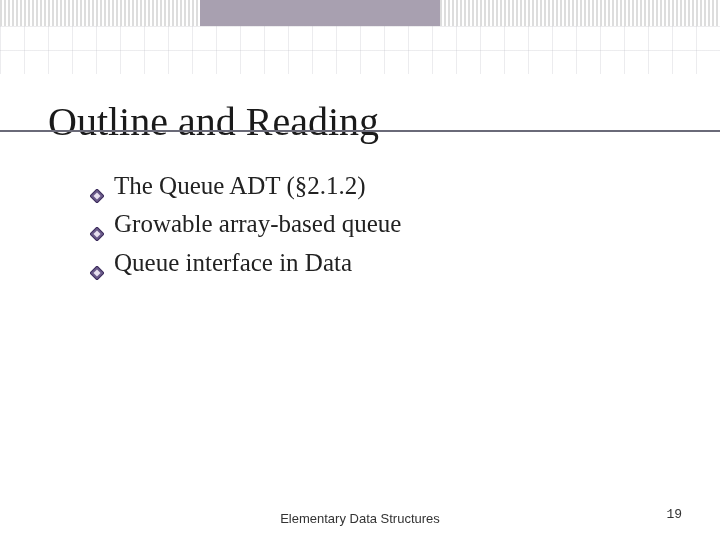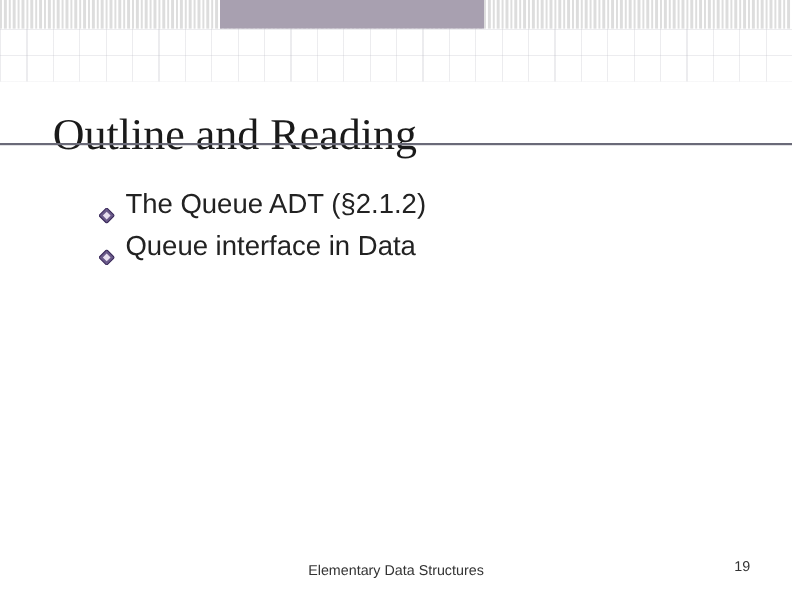--- a/index.html
+++ b/index.html
@@ -69,21 +69,21 @@
     left: 90px;
     width: 560px;
   }
   .bullet-item {
     font-size: 25px;
     color: #222;
     line-height: 1.45;
     margin-bottom: 2px;
     position: relative;
     padding-left: 24px;
-    font-family: Liberation Sans, sans-serif;
+    font-family: Liberation Serif, serif;
   }
   .bullet-icon {
     position: absolute;
     left: 0;
     top: 9px;
     width: 14px;
     height: 14px;
   }
   .footer-text {
     position: absolute;
@@ -92,21 +92,21 @@
     width: 720px;
     text-align: center;
     font-family: Arial, sans-serif;
     font-size: 13px;
     color: #333;
   }
   .page-number {
     position: absolute;
     bottom: 18px;
     right: 38px;
-    font-family: Liberation Sans, sans-serif;
+    font-family: Liberation Mono, monospace;
     font-size: 13px;
     color: #333;
   }
 </style>
 </head>
 <body>
 
 <div class="top-bar"></div>
 <div class="top-bar-solid"></div>
 <div class="grid-overlay"></div>
@@ -124,18 +124,27 @@
     </span>
     <span>The Queue ADT (§2.1.2)</span>
   </div>
   <div class="bullet-item">
     <span class="bullet-icon">
       <svg width="14" height="14" viewBox="0 0 14 14">
         <rect x="2" y="2" width="10" height="10" transform="rotate(45 7 7)" fill="#6a5a8a" stroke="#3a2a5a" stroke-width="1"></rect>
         <rect x="4.5" y="4.5" width="5" height="5" transform="rotate(45 7 7)" fill="#e8e0f0"></rect>
       </svg>
     </span>
+    <span>Growable array-based queue</span>
+  </div>
+  <div class="bullet-item">
+    <span class="bullet-icon">
+      <svg width="14" height="14" viewBox="0 0 14 14">
+        <rect x="2" y="2" width="10" height="10" transform="rotate(45 7 7)" fill="#6a5a8a" stroke="#3a2a5a" stroke-width="1"></rect>
+        <rect x="4.5" y="4.5" width="5" height="5" transform="rotate(45 7 7)" fill="#e8e0f0"></rect>
+      </svg>
+    </span>
     <span>Queue interface in Data</span>
   </div>
 </div>
 
 <div class="footer-text">Elementary Data Structures</div>
 <div class="page-number">19</div>
 
 </body></html>

